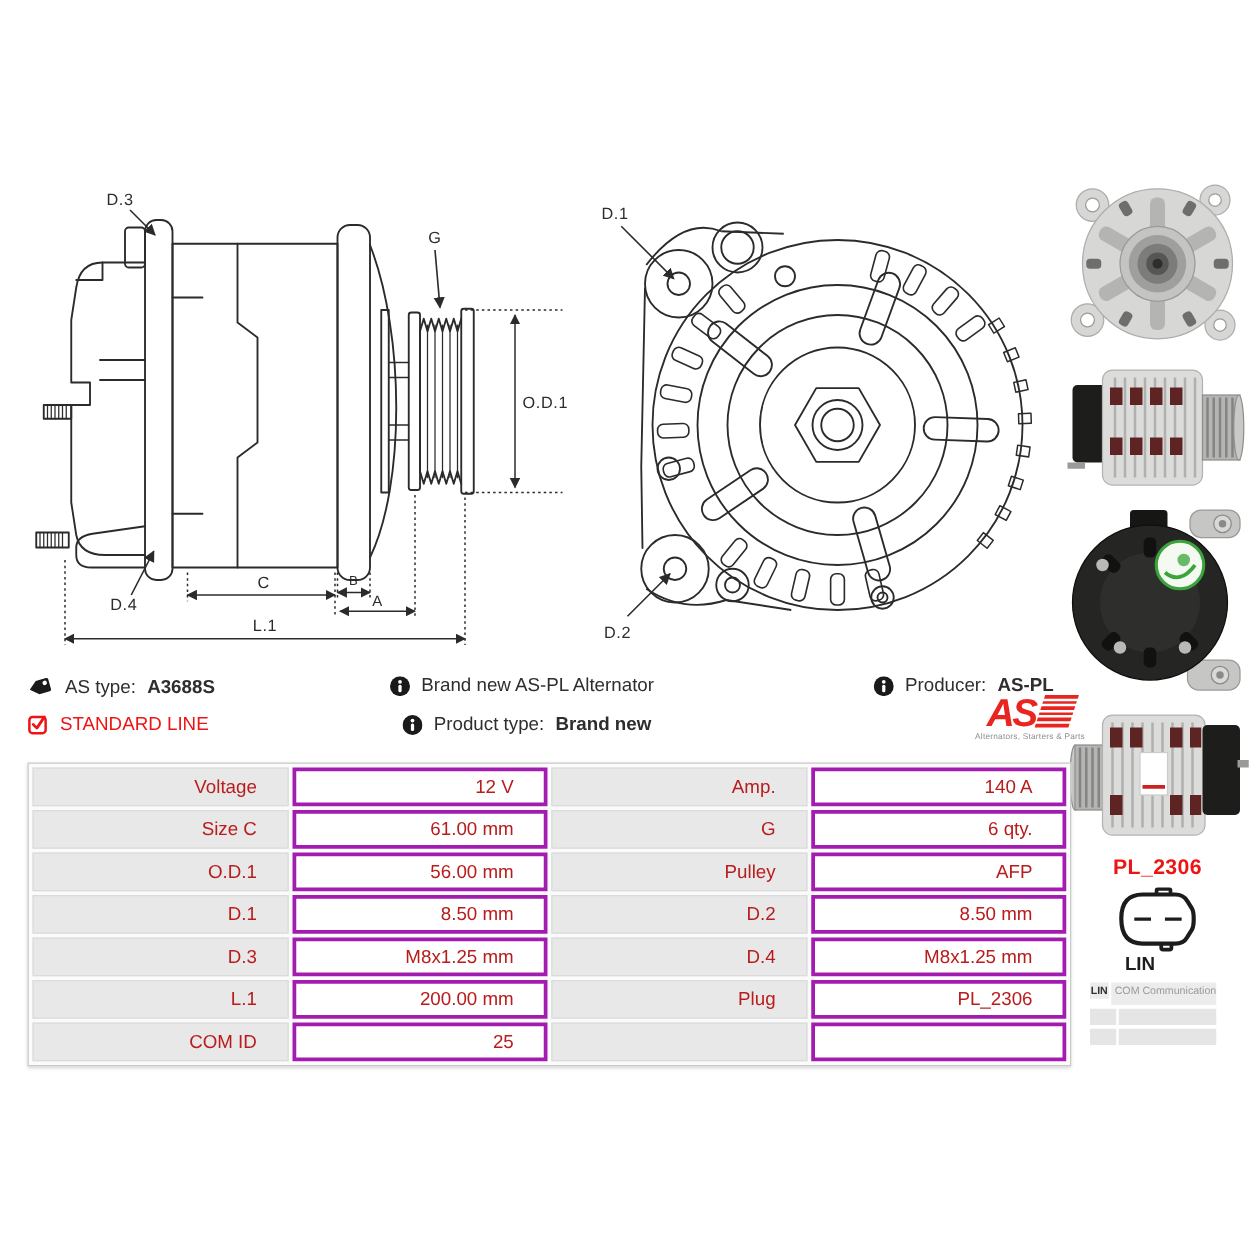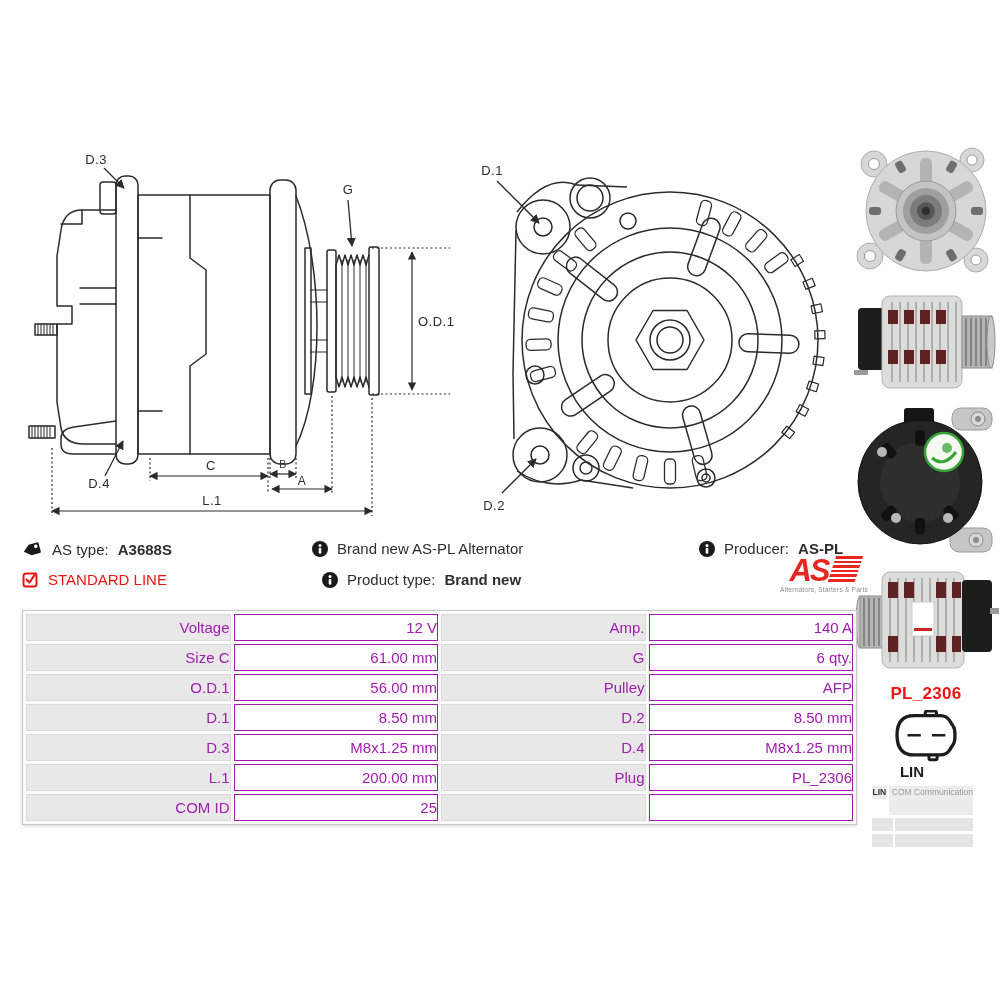--- a/index.html
+++ b/index.html
@@ -23,35 +23,35 @@
   .as-logo-top{display:flex;align-items:flex-end;justify-content:center;height:28px;}
   .as-logo-as{color:#e8251f;font-weight:700;font-style:italic;font-size:31px;line-height:26px;letter-spacing:-2px;}
   .as-logo-stripes{display:flex;flex-direction:column;gap:2px;margin:0 0 2px 3px;transform:skewX(-18deg);}
   .as-logo-stripes i{display:block;width:27px;height:2.6px;background:#e8251f;}
   .as-logo-tagline{font-size:6.6px;color:#8d8d8d;text-align:center;margin-top:2px;letter-spacing:.2px;white-space:nowrap;}
 
   
   .spec-wrap{position:absolute;left:22px;top:610px;width:833px;border:1px solid #c9c9c9;
              background:#fbfbfb;box-shadow:0 1px 3px rgba(0,0,0,.18);}
   table.specs{width:100%;border-collapse:separate;border-spacing:3px;}
-  table.specs td{height:25px;font-size:15px;color:#a21caf;padding:0 0;text-align:right;width:25%;}
+  table.specs td{height:25px;font-size:15px;color:#b91c1c;padding:0 24px;text-align:right;width:25%;}
   td.lbl{background:#e8e8e8;border:1px solid #dbdbdb;}
-  td.val{background:#ffffff;border:1px solid #a21caf;margin-left:47px;}
+  td.val{background:#ffffff;border:3px solid #a21caf;margin-left:47px;}
 
   
   .photos{position:absolute;left:852px;top:140px;width:148px;display:flex;flex-direction:column;gap:4px;align-items:center;}
   .plug-code{position:absolute;left:852px;top:684px;width:148px;text-align:center;
              font-size:17px;font-weight:700;color:#ee1414;letter-spacing:.3px;}
   .plug-wrap{position:absolute;left:852px;top:710px;width:148px;display:flex;justify-content:center;}
   .plug-type{position:absolute;left:852px;top:763px;width:120px;text-align:center;font-size:15px;font-weight:700;color:#1d1d1d;}
 
   .com-table{position:absolute;left:872px;top:786px;width:101px;font-size:8.5px;}
   .com-row{display:flex;gap:2px;margin-bottom:3px;}
   .com-h1{width:21px;height:13px;line-height:13px;background:#ececec;color:#333;font-weight:700;text-align:center;}
-  .com-h2{flex:1;height:29px;line-height:13px;background:#ececec;color:#9a9a9a;padding-left:3px;white-space:nowrap;}
+  .com-h2{flex:1;height:18px;line-height:13px;background:#ececec;color:#9a9a9a;padding-left:3px;white-space:nowrap;}
   .com-b1{width:21px;height:13px;background:#e5e5e5;}
   .com-b2{flex:1;height:13px;background:#e5e5e5;}
 </style>
 </head>
 <body>
 
 <div class="page">
 
   <svg class="svg-abs dwg" style="left:20px;top:138px;" width="440" height="380" viewBox="0 0 440 380">
     <defs>

